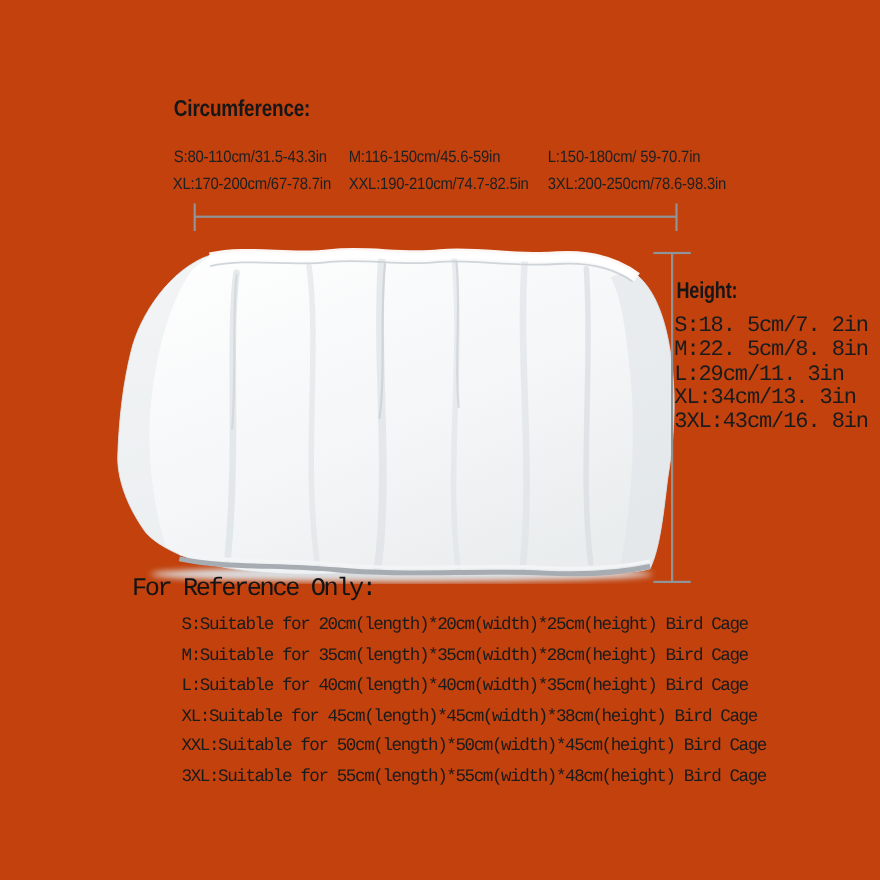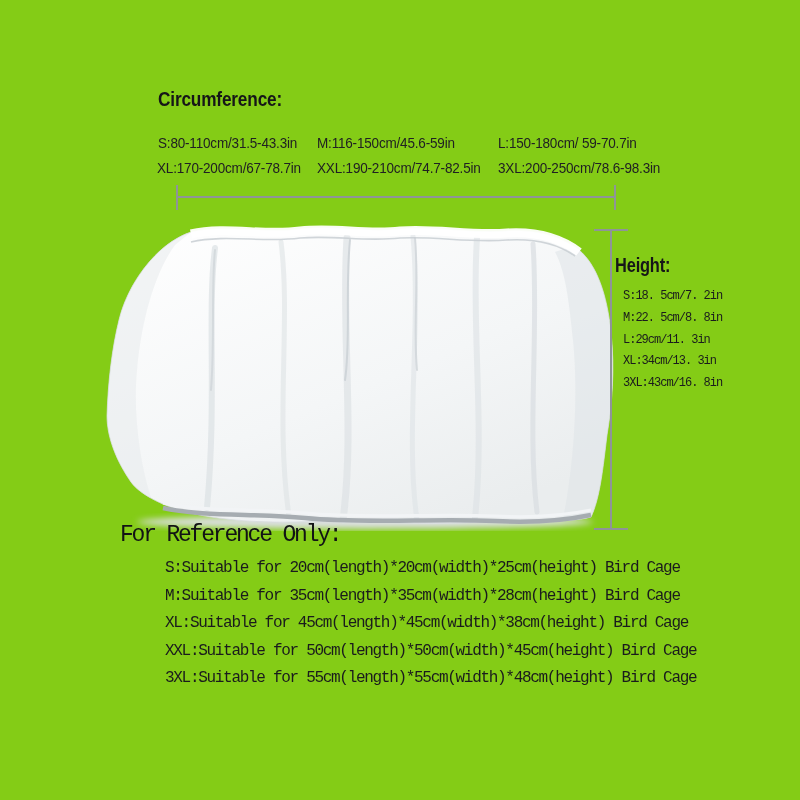--- a/index.html
+++ b/index.html
@@ -1,20 +1,20 @@
 <!DOCTYPE html>
 <html><head>
 <meta charset="utf-8">
 <style>
   * { margin: 0; padding: 0; box-sizing: border-box; }
   html, body { background: #ffffff; }
   .stage {
     position: relative;
     width: 800px; height: 800px;
-    background: #84cc16;
+    background: #c2410c;
     overflow: hidden;
     font-family: "Liberation Sans", sans-serif;
     color: #1c1c1e;
   }
   
   .head {
     position: absolute;
     font-weight: bold;
     font-size: 21px;
     letter-spacing: -0.2px;
@@ -40,21 +40,21 @@
     white-space: nowrap;
   }
   .ref-title {
     position: absolute;
     left: 120px; top: 522px;
     font-size: 23px;
     letter-spacing: -2.2px;
     color: #121315;
   }
   .h-list { position: absolute; left: 613px; top: 286px; }
-  .h-list .item { font-size: 12px; letter-spacing: -1px; line-height: 21.8px; padding-left: 10px; }
+  .h-list .item { font-size: 20px; letter-spacing: -1px; line-height: 21.8px; }
   .ref-list { position: absolute; left: 121px; top: 555px; }
   .ref-list .item { font-size: 16px; letter-spacing: -1.3px; line-height: 27.5px; margin-left: 44px; }
 
   
   .dim { position: absolute; }
   .dim .bar, .dim .cap { position: absolute; background: #8f9498; }
   .dim-w { left: 176px; top: 185px; width: 440px; height: 25px; }
   .dim-w .bar { left: 1px; right: 1px; top: 11px; height: 2px; }
   .dim-w .cap-l { left: 0; top: 0; width: 2px; height: 25px; }
   .dim-w .cap-r { right: 0; top: 0; width: 2px; height: 25px; }
@@ -156,18 +156,19 @@
     <div class="item">M:22. 5cm/8. 8in</div>
     <div class="item">L:29cm/11. 3in</div>
     <div class="item">XL:34cm/13. 3in</div>
     <div class="item">3XL:43cm/16. 8in</div>
   </div>
 
   <div class="ref-title tw">For Reference Only:</div>
   <div class="ref-list tw">
     <div class="item">S:Suitable for 20cm(length)*20cm(width)*25cm(height) Bird Cage</div>
     <div class="item">M:Suitable for 35cm(length)*35cm(width)*28cm(height) Bird Cage</div>
+    <div class="item">L:Suitable for 40cm(length)*40cm(width)*35cm(height) Bird Cage</div>
     <div class="item">XL:Suitable for 45cm(length)*45cm(width)*38cm(height) Bird Cage</div>
     <div class="item">XXL:Suitable for 50cm(length)*50cm(width)*45cm(height) Bird Cage</div>
     <div class="item">3XL:Suitable for 55cm(length)*55cm(width)*48cm(height) Bird Cage</div>
   </div>
 
 </div>
 
 </body></html>

